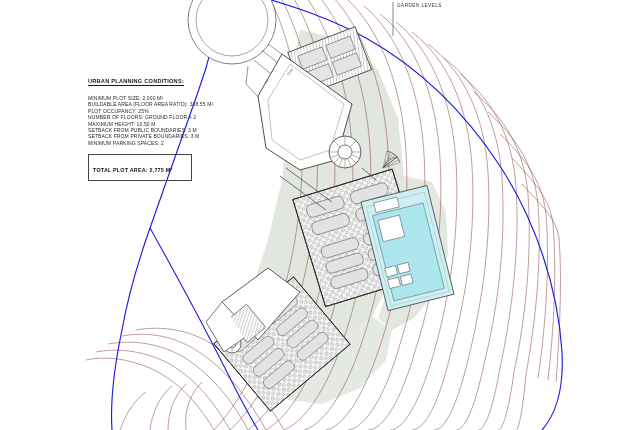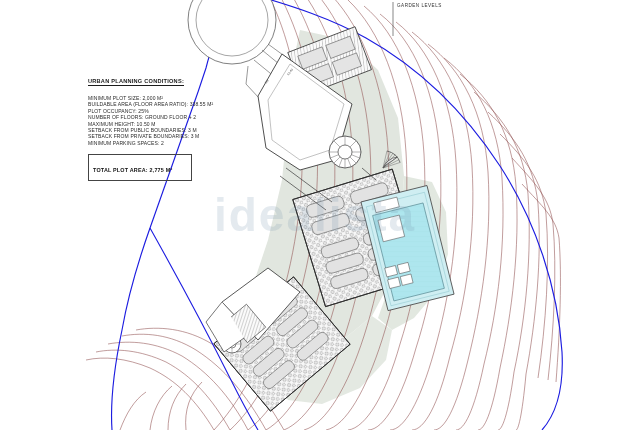--- a/index.html
+++ b/index.html
@@ -307,15 +307,14 @@
       <div>MINIMUM PARKING SPACES: 2</div>
     </div>
     <div class="totalbox">
       <span>TOTAL PLOT AREA: 2,775 M²</span>
     </div>
   </div>
 
   <div class="road-note" style="left:264px;top:82px;transform:rotate(-52deg);">R6</div>
   <div class="road-note" style="left:286px;top:74px;transform:rotate(-52deg);">13.40</div>
 
-  <div class="wm">idealista</div>
 
 </div>
 
 </body></html>

